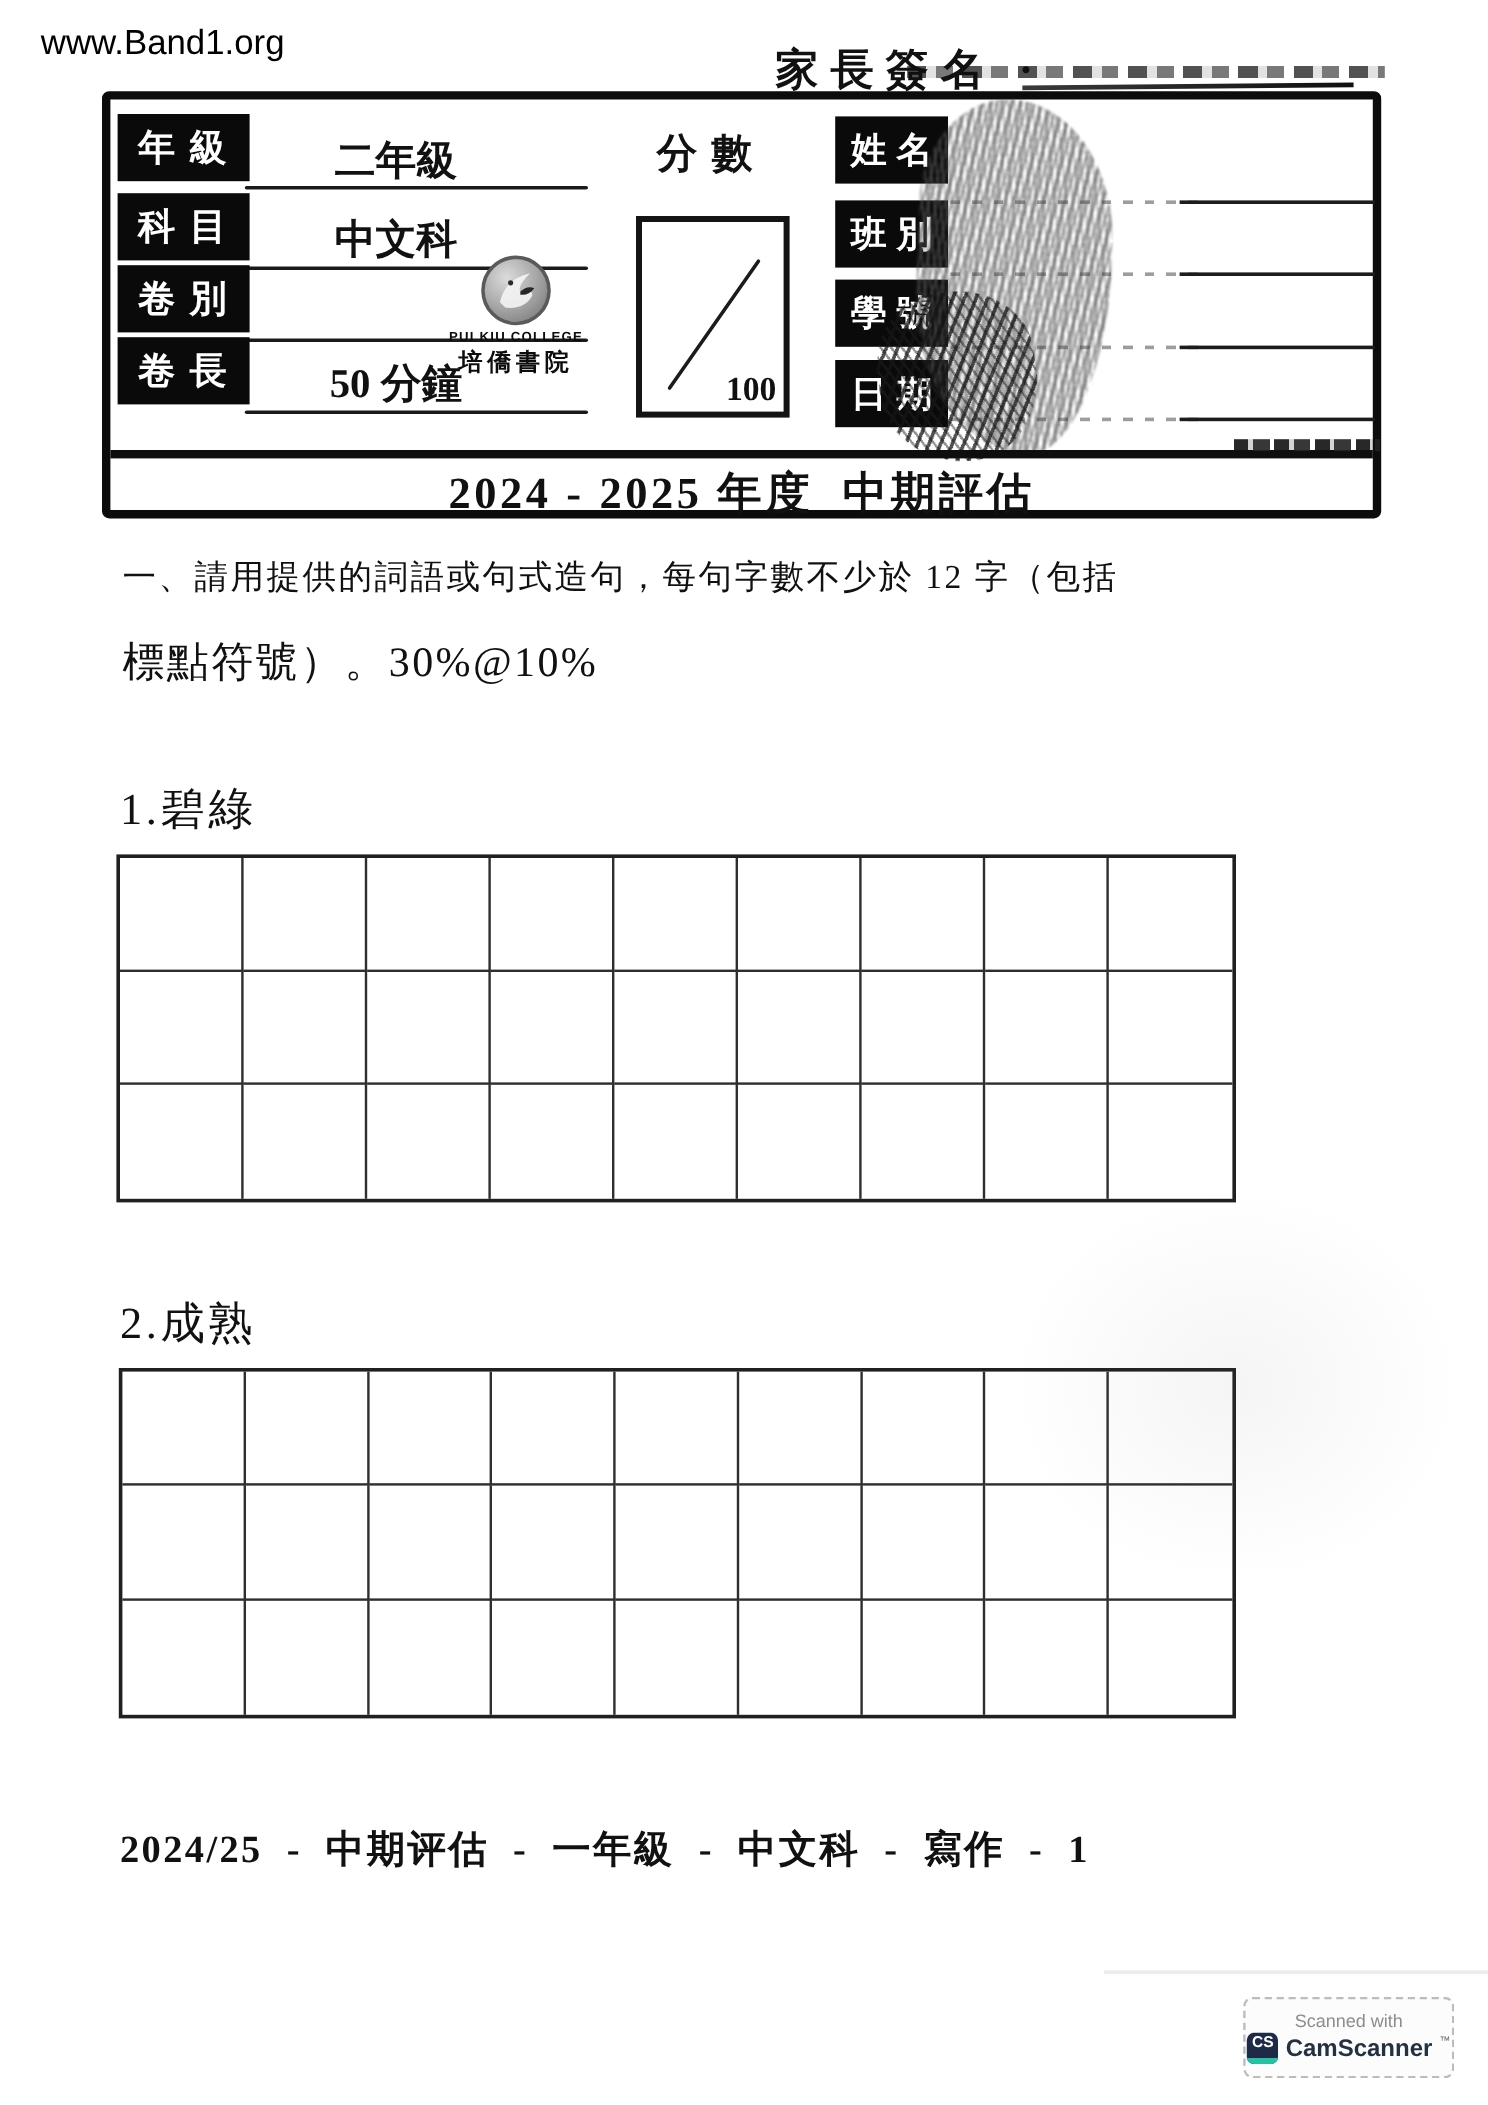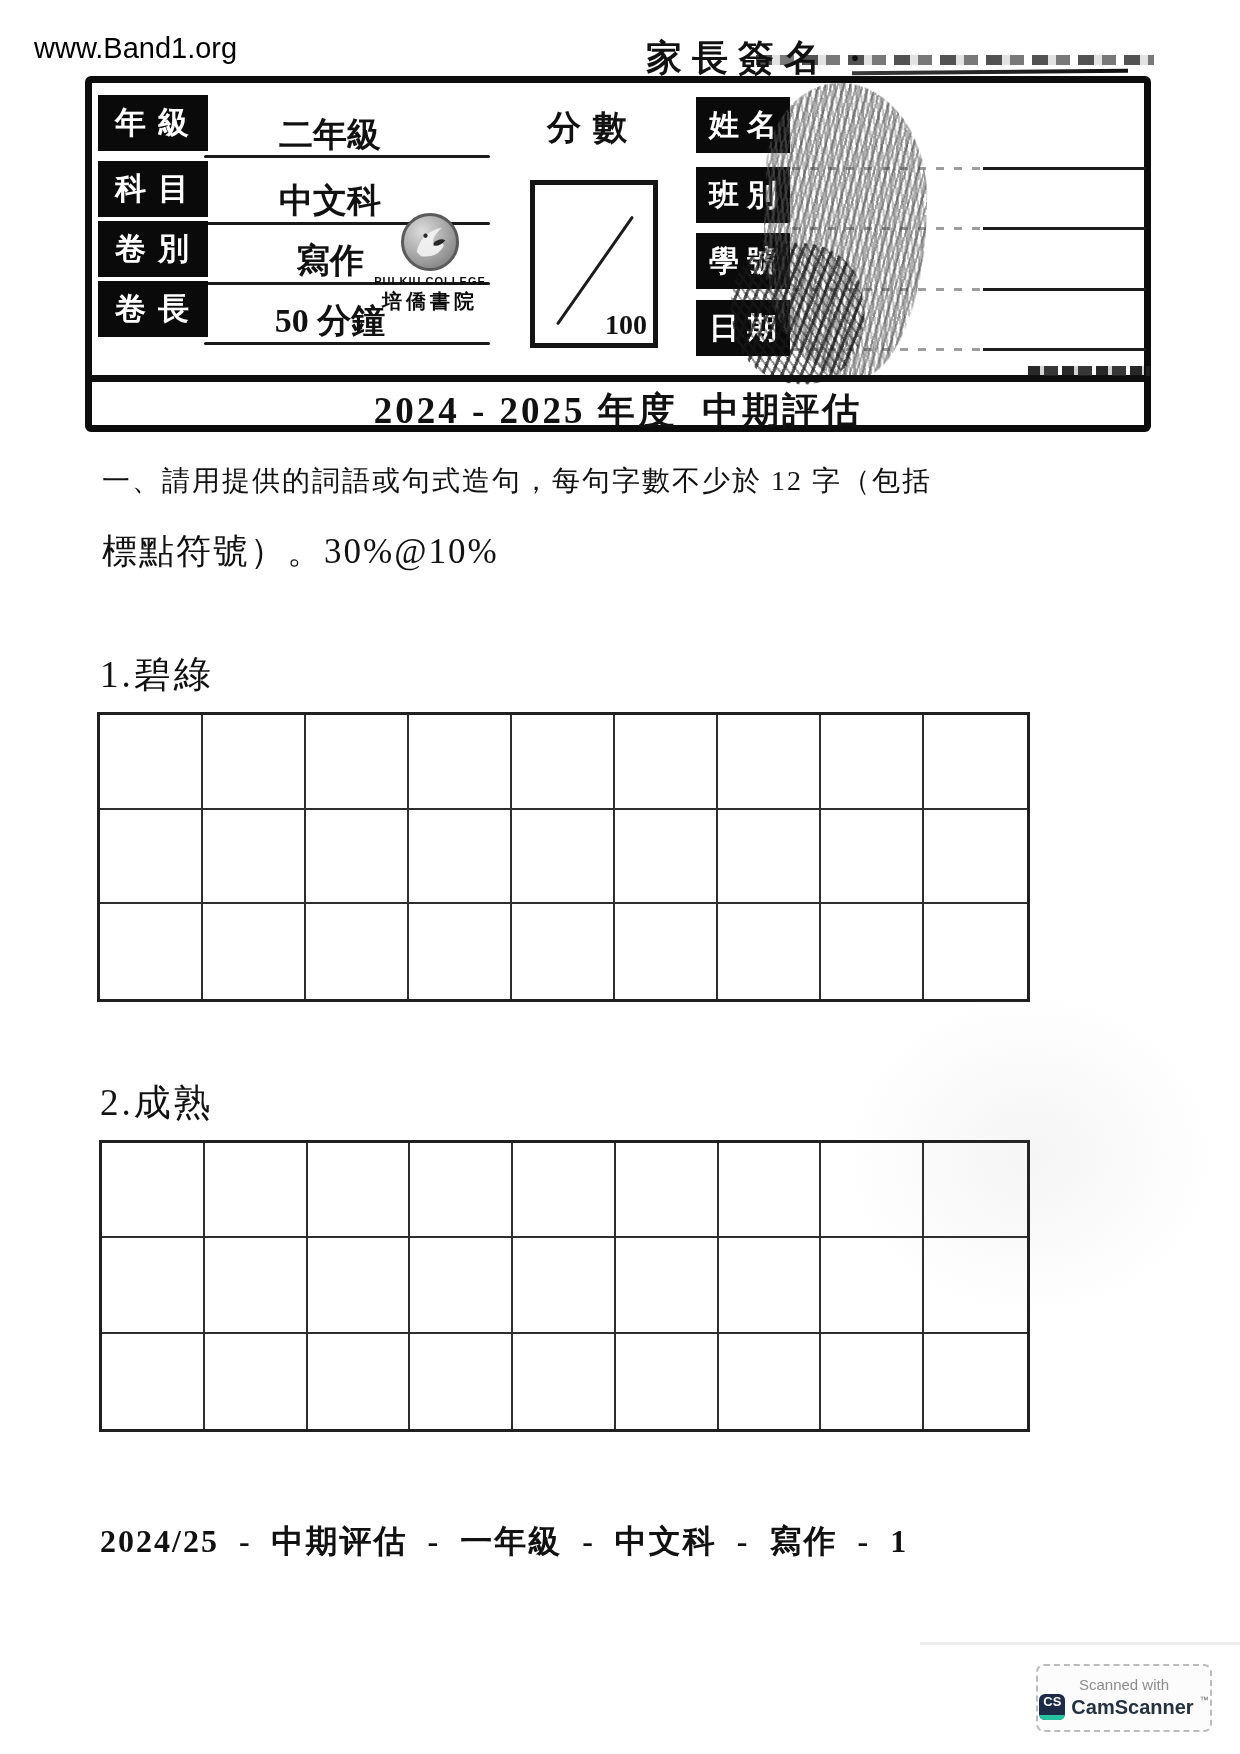--- a/index.html
+++ b/index.html
@@ -3,21 +3,21 @@
 <meta charset="utf-8">
 <style>
   html,body{margin:0;padding:0;}
   body{
     width:1240px;height:1754px;position:relative;background:#ffffff;
     font-family:"Liberation Serif", serif;color:#111;overflow:hidden;
   }
   .abs{position:absolute;}
 
   
-  .watermark{left:34px;top:20px;font-family:"Liberation Sans",sans-serif;font-size:29px;color:#000;margin-top:12px;}
+  .watermark{left:34px;top:20px;font-family:"Liberation Sans",sans-serif;font-size:29px;color:#000;}
 
   
   .parent-sig{left:646px;top:34px;font-size:36px;font-weight:bold;letter-spacing:10px;white-space:pre;}
   .sig-line{left:852px;top:70px;width:276px;height:4px;background:linear-gradient(90deg,#3a3a3a,#101010);transform:rotate(-0.5deg);}
   .top-noise{left:756px;top:55px;width:398px;height:10px;opacity:.8;filter:blur(.4px);
     background:repeating-linear-gradient(90deg, rgba(15,15,15,.9) 0 16px, rgba(15,15,15,.15) 16px 24px, rgba(15,15,15,.7) 24px 38px, transparent 38px 46px);}
 
   
   .header-table{left:85px;top:76px;width:1066px;height:356px;border:7px solid #0c0c0c;border-radius:6px;box-sizing:border-box;background:#fff;}
   .lbl-box{position:absolute;background:#0a0a0a;color:#fff;display:flex;align-items:center;justify-content:center;
@@ -111,21 +111,20 @@
 
   <div class="lbl-box lbl-left lb0">年級</div>
   <div class="val v0">二年級</div>
   <div class="uline u0"></div>
 
   <div class="lbl-box lbl-left lb1">科目</div>
   <div class="val v1">中文科</div>
   <div class="uline u1"></div>
 
   <div class="lbl-box lbl-left lb2">卷別</div>
-  <div class="val v2">寫作</div>
   <div class="uline u2"></div>
 
   <div class="lbl-box lbl-left lb3">卷長</div>
   <div class="val v3">50 分鐘</div>
   <div class="uline u3"></div>
 
   <div class="score-label">分數</div>
 
   <div class="school-logo">
     <div class="logo-circle">

